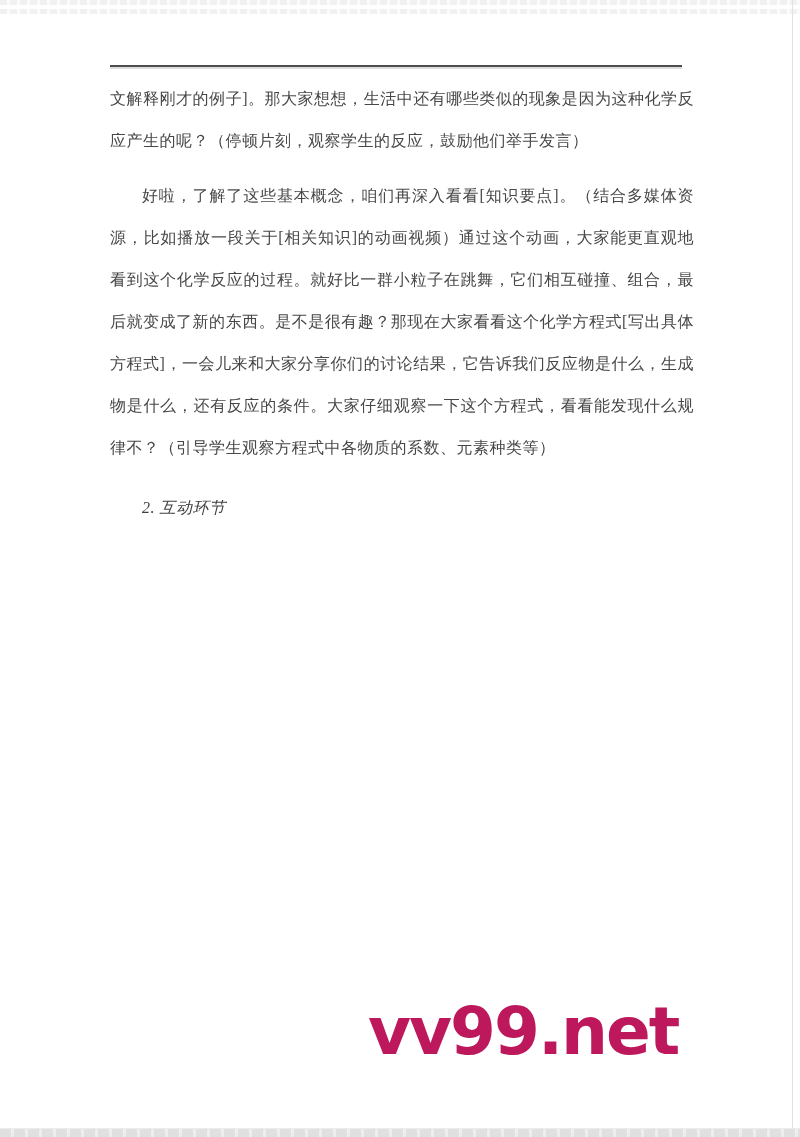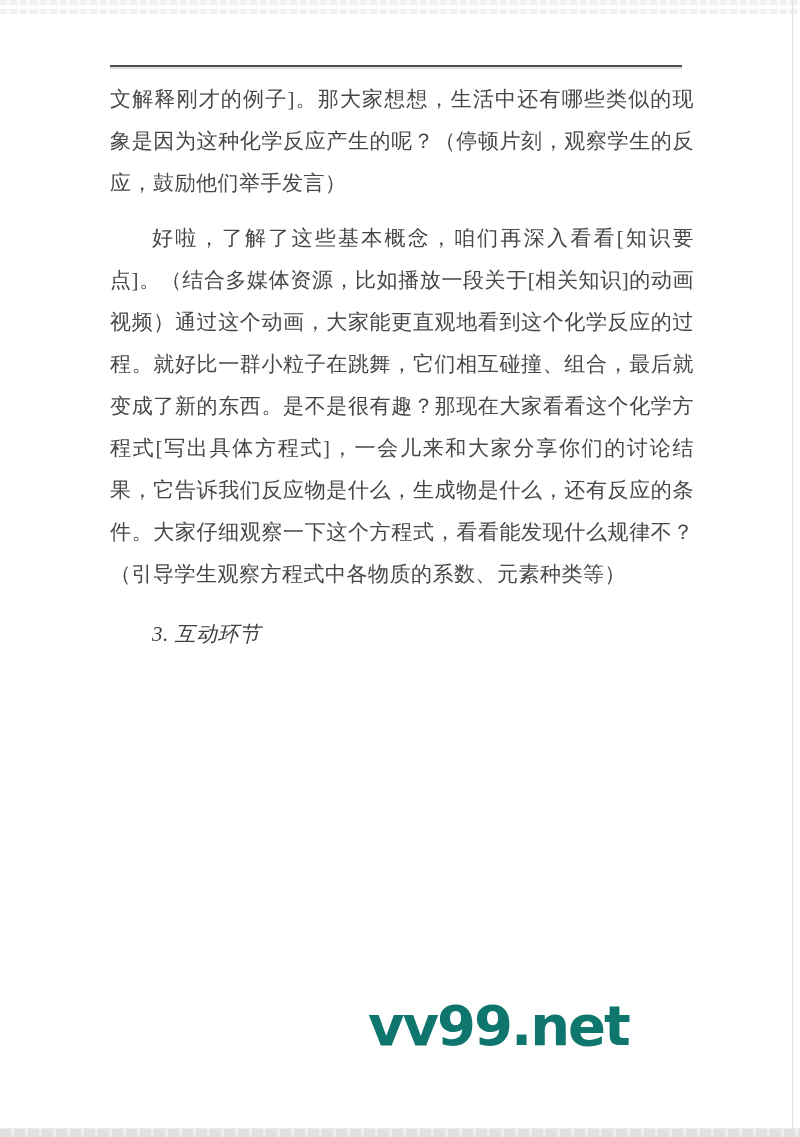--- a/index.html
+++ b/index.html
@@ -57,35 +57,35 @@
     background: #4d4d4d;
     box-shadow: 0 2px 0 rgba(160,160,160,0.35);
   }
   
   .watermark {
     position: absolute;
     top: 993px;
     left: 368px;
     font-family: "DejaVu Sans", "Liberation Sans", sans-serif;
     font-weight: 800;
-    font-size: 56px;
+    font-size: 66px;
     letter-spacing: -2px;
-    color: #0f766e;
+    color: #be185d;
     z-index: 0;
     white-space: nowrap;
     user-select: none;
   }
   .content {
     position: absolute;
     top: 78px;
     left: 110px;
     width: 584px;
     z-index: 1;
     color: #474747;
-    font-size: 21px;
+    font-size: 16px;
     line-height: 42px;
     text-align: justify;
     letter-spacing: 0.5px;
   }
   .content p {
     margin: 13px 0 0 0;
   }
   .content p:first-child {
     margin-top: 0;
   }
@@ -106,20 +106,20 @@
 
   <div class="top-band"></div>
 
   <div class="header-rule"></div>
 
   <div class="watermark">vv99.net</div>
 
   <div class="content">
     <p>文解释刚才的例子]。那大家想想，生活中还有哪些类似的现象是因为这种化学反应产生的呢？（停顿片刻，观察学生的反应，鼓励他们举手发言）</p>
     <p class="indent">好啦，了解了这些基本概念，咱们再深入看看[知识要点]。（结合多媒体资源，比如播放一段关于[相关知识]的动画视频）通过这个动画，大家能更直观地看到这个化学反应的过程。就好比一群小粒子在跳舞，它们相互碰撞、组合，最后就变成了新的东西。是不是很有趣？那现在大家看看这个化学方程式[写出具体方程式]，一会儿来和大家分享你们的讨论结果，它告诉我们反应物是什么，生成物是什么，还有反应的条件。大家仔细观察一下这个方程式，看看能发现什么规律不？（引导学生观察方程式中各物质的系数、元素种类等）</p>
-    <p class="heading">3. 互动环节</p>
+    <p class="heading">2. 互动环节</p>
   </div>
 
   <div class="right-edge"></div>
 
   <div class="bottom-band"></div>
 
 </div>
 
 </body></html>

